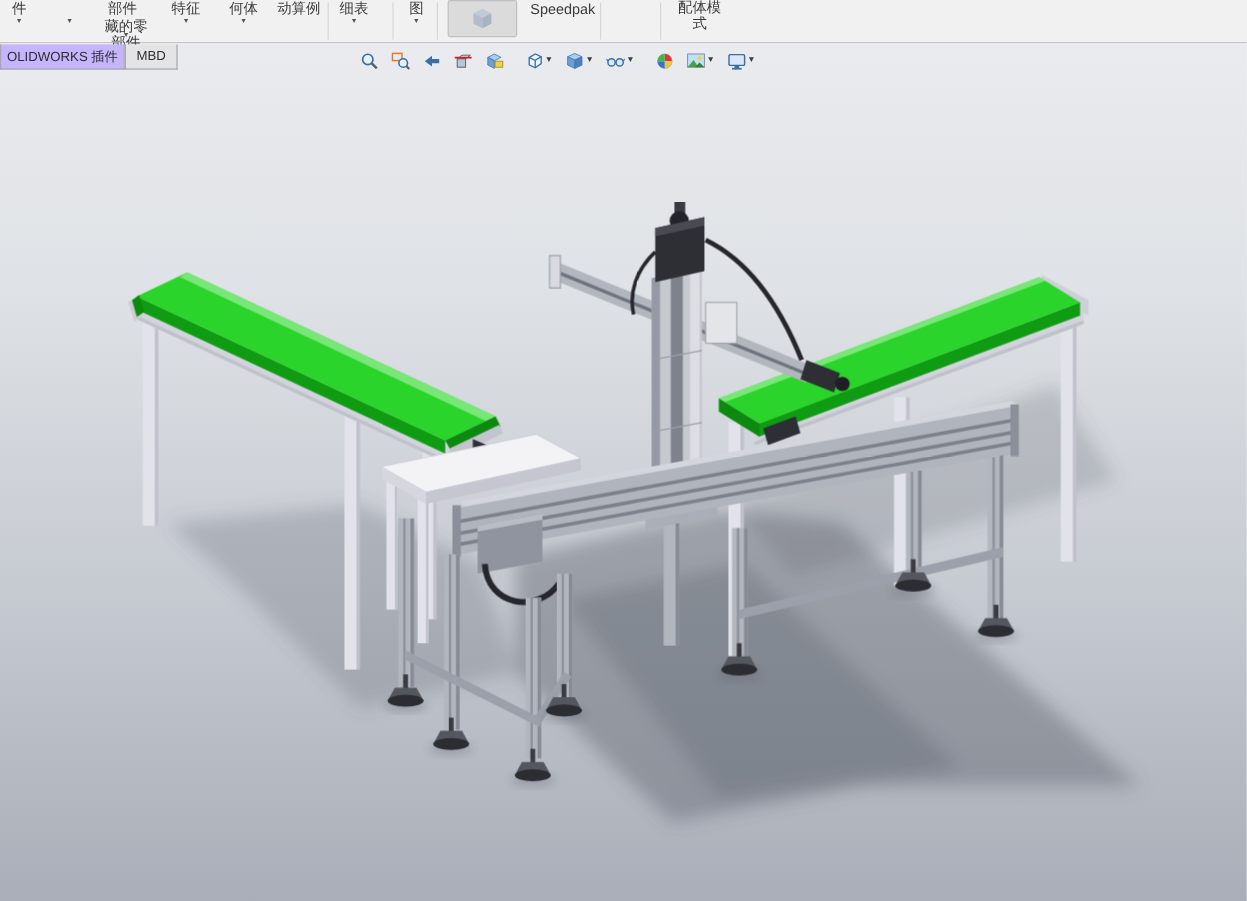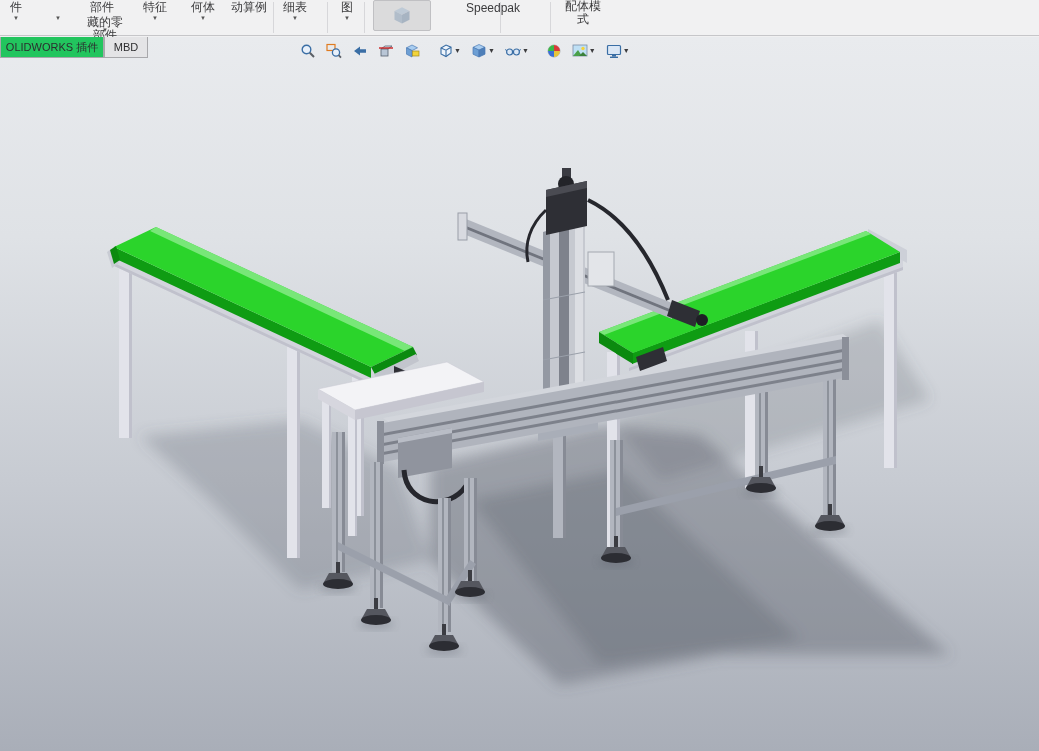--- a/index.html
+++ b/index.html
@@ -21,21 +21,21 @@
   .cmd-item{position:absolute;font-size:12px;line-height:13px;color:#3b3b3d;text-align:center;cursor:default;}
   .cmd-arrow{position:absolute;font-size:6px;color:#555;text-align:center;width:12px;}
   .sep{position:absolute;top:2px;height:31px;width:1px;background:#d7d7da;}
   .big-btn{position:absolute;left:373px;top:0;width:58px;height:31px;background:#dbdbdc;
            border:1px solid #c0c0c3;border-radius:2px;display:flex;align-items:center;justify-content:center;}
   .big-btn svg{opacity:.45}
 
   
   .tab{position:absolute;height:21px;top:37px;display:flex;align-items:center;justify-content:center;
        font-size:11px;color:#2d2d2f;border:1px solid #a8a8ab;border-top:none;z-index:31;cursor:default;}
-  .tab.active{background:#22c55e;}
+  .tab.active{background:#c4b5fd;}
   .tab.inactive{background:#e4e4e6;align-items:center;}
 
   
   .viewport{position:absolute;top:37px;left:0;width:1039px;height:714px;
             background:linear-gradient(180deg,var(--bg-top) 0%,#dfe2e6 28%,#c7cbd2 62%,var(--bg-bottom) 100%);}
   .scene{position:absolute;inset:0;}
 
   
   .hud{position:absolute;left:296px;top:3px;display:flex;align-items:center;gap:2px;z-index:20;}
   .hud-btn{height:21px;display:flex;align-items:center;justify-content:center;padding:0 3px;
@@ -87,21 +87,21 @@
   <div class="sep" style="left:364px;"></div>
 
   <div class="big-btn">
     <svg width="20" height="20" viewBox="0 0 16 16">
       <path d="M8 1 L14 4 L8 7 L2 4 Z" fill="#9db6cf"></path>
         <path d="M2 4 L8 7 L8 14 L2 11 Z" fill="#7f99b5"></path>
         <path d="M14 4 L8 7 L8 14 L14 11 Z" fill="#6a85a3"></path>
     </svg>
   </div>
 
-  <div class="cmd-item" style="left:441px;top:2px;width:56px;margin-left:24px;"><span>Speedpak</span></div>
+  <div class="cmd-item" style="left:441px;top:2px;width:56px;"><span>Speedpak</span></div>
 
   <div class="sep" style="left:500px;"></div>
   <div class="sep" style="left:550px;"></div>
 
   <div class="cmd-item" style="left:561px;top:0;width:44px;"><span>配体模式</span></div>
 </div>
 
 <div class="tab active" style="left:0;width:104px;">
     <span>OLIDWORKS 插件</span>
   </div>

